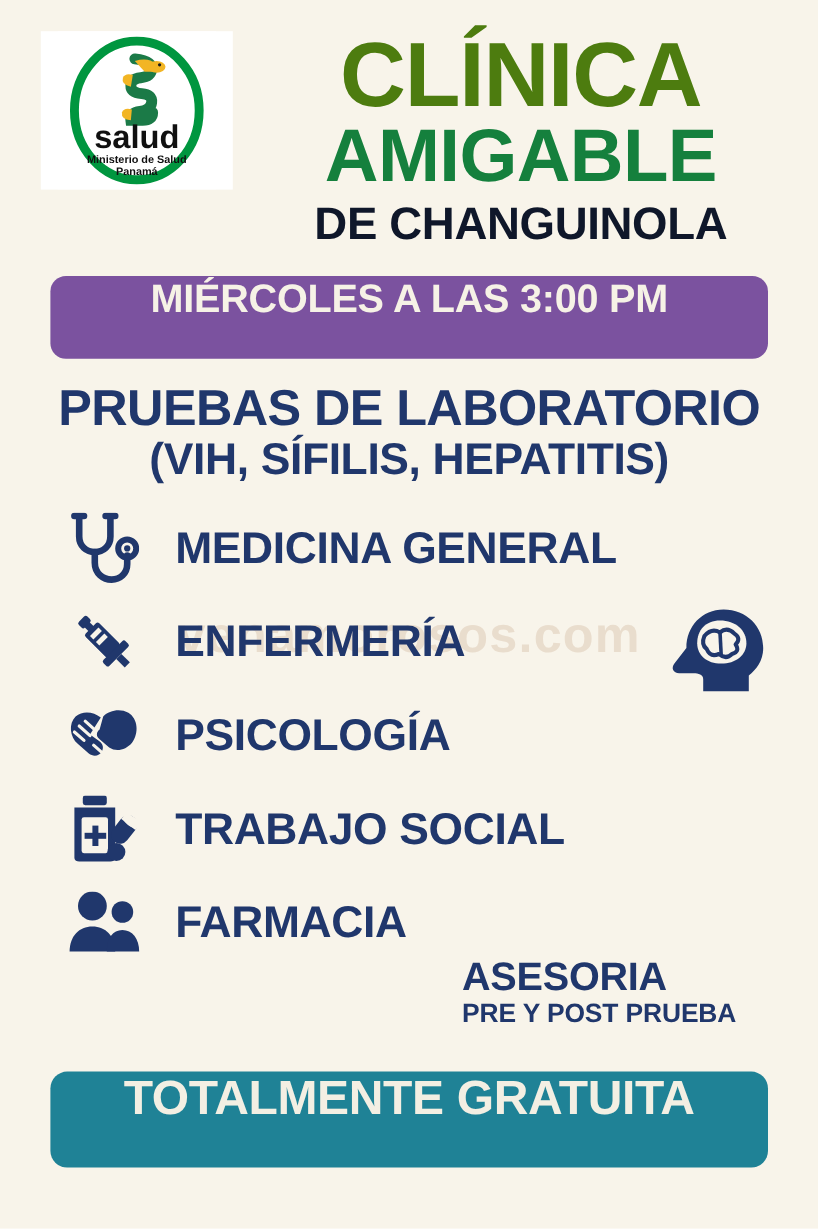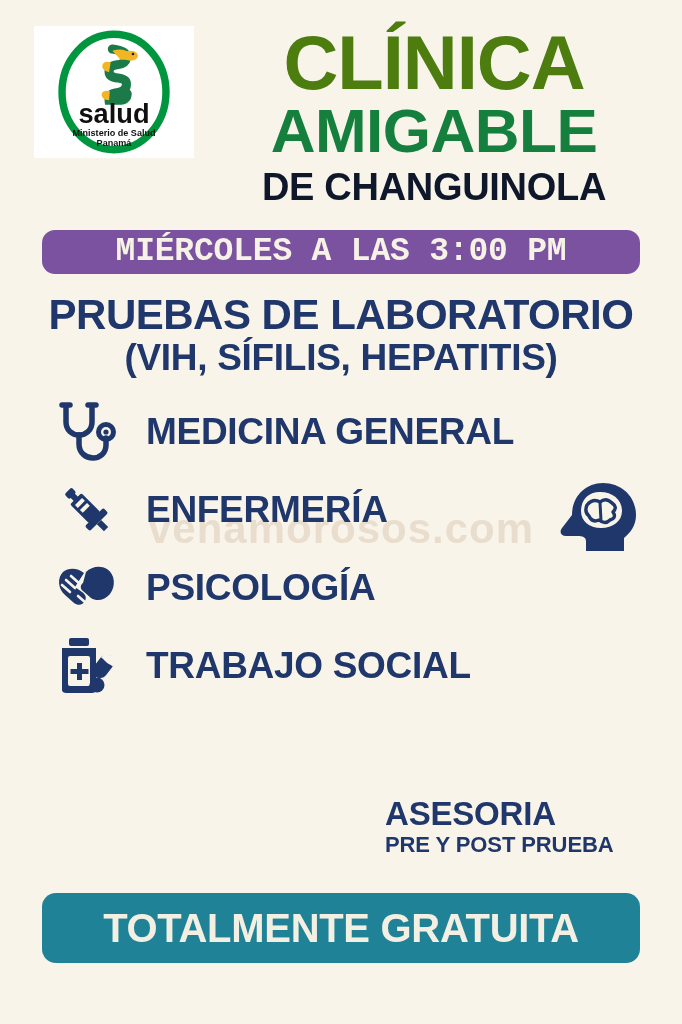--- a/index.html
+++ b/index.html
@@ -88,25 +88,24 @@
     white-space: nowrap;
   }
 
   
   .schedule-banner {
     position: relative;
     z-index: 3;
     margin: 22px 42px 0 42px;
     background: #7b529f;
     border-radius: 13px;
-    height: 44px;
-    display: flex;
-    align-items: center;
+    height: 69px;
+    display: flex;
+    align-items: flex-start;
     justify-content: center;
-    font-family: Liberation Mono, monospace;
   }
   .schedule-banner .label {
     font-weight: 700;
     font-size: 33px;
     letter-spacing: -0.2px;
     color: #f6f2e6;
     white-space: nowrap;
   }
 
   
@@ -199,23 +198,23 @@
 
   
   .free-banner {
     position: absolute;
     z-index: 3;
     left: 42px;
     right: 42px;
     top: 893px;
     background: #1f8296;
     border-radius: 14px;
-    height: 70px;
-    display: flex;
-    align-items: center;
+    height: 80px;
+    display: flex;
+    align-items: flex-start;
     justify-content: center;
   }
   .free-banner .label {
     font-weight: 700;
     font-size: 40px;
     letter-spacing: -0.3px;
     color: #f3efe3;
     white-space: nowrap;
   }
 </style>
@@ -339,20 +338,31 @@
             <rect x="39" y="16" width="15" height="26" rx="7.5" fill="#20376c"></rect>
             <path d="M39 23.5 A7.5 7.5 0 0 1 46.5 16 L46.5 16 L54 16 L54 23.5 Z" fill="#f8f4ea"></path>
             <rect x="39" y="16" width="15" height="8" rx="7" fill="#f8f4ea"></rect>
           </g>
           <circle cx="41" cy="47" r="7.5" fill="#20376c"></circle>
         </svg>
       </span>
       <span class="svc-label">TRABAJO SOCIAL</span>
     </div>
 
+    <div class="svc-row">
+      <span class="svc-icon">
+        <svg width="62" height="52" viewBox="0 0 62 52" xmlns="http://www.w3.org/2000/svg" aria-hidden="true">
+          <circle cx="21" cy="12" r="12" fill="#20376c"></circle>
+          <path d="M2 50 C2 37 10 29 21 29 C32 29 40 37 40 50 Z" fill="#20376c"></path>
+          <circle cx="46" cy="17" r="9" fill="#20376c"></circle>
+          <path d="M33 50 C33 39 38 32 46 32 C54 32 60 39 60 50 Z" fill="#20376c"></path>
+        </svg>
+      </span>
+      <span class="svc-label">FARMACIA</span>
+    </div>
   </div>
 
   <div class="asesoria">
     <div class="a1">ASESORIA</div>
     <div class="a2">PRE Y POST PRUEBA</div>
   </div>
 
   <div class="free-banner">
     <span class="label">TOTALMENTE GRATUITA</span>
   </div>

